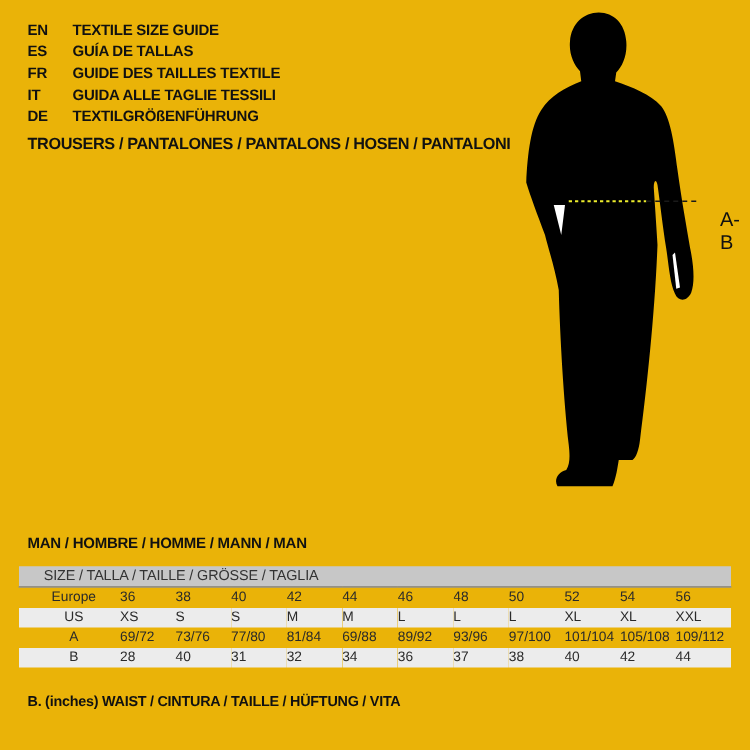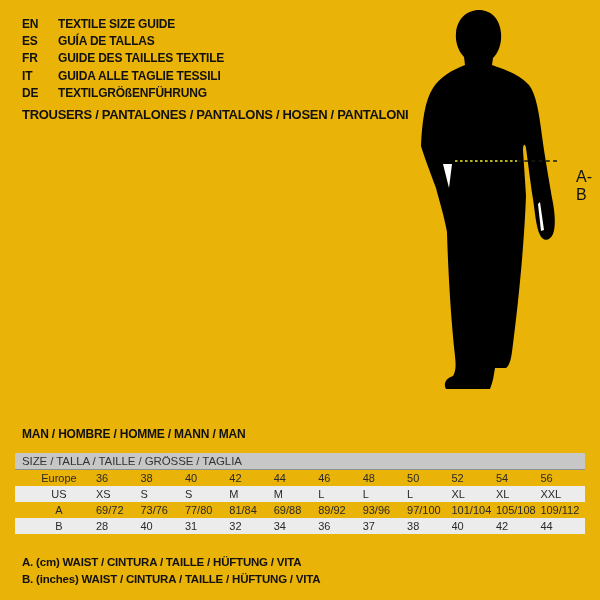--- a/index.html
+++ b/index.html
@@ -14,21 +14,21 @@
   
   .figure-wrap{position:absolute;left:390px;top:0;width:200px;height:400px;}
   .ab-label{position:absolute;left:560px;top:168px;font-size:16px;font-weight:500;color:#111;margin-left:16px;}
   
   .man-title{position:absolute;left:22px;top:427px;font-size:12px;font-weight:bold;letter-spacing:-0.2px;}
   
   table.size-table{position:absolute;left:15px;top:453px;width:570px;border-collapse:collapse;
         font-size:11px;color:#2a2a2a;table-layout:fixed;}
   table.size-table td{height:16px;padding:0;text-align:left;vertical-align:middle;overflow:hidden;white-space:nowrap;}
   table.size-table td.row-label{text-align:center;padding-left:7px;}
-  tr.size-header-row td{background:#c7c7c7;text-align:left;padding-left:7px;font-size:11.5px;
+  tr.size-header-row td{background:#c7c7c7;text-align:left;padding-left:20px;font-size:11.5px;
         color:#333;border-bottom:1px solid #8f8f8f;letter-spacing:-0.1px;}
   tbody.size-body tr:nth-child(even) td{background:#ececec;}
   
   .footnotes{position:absolute;left:22px;top:554px;font-size:11.5px;font-weight:bold;letter-spacing:-0.2px;}
   .footnote{height:16.5px;line-height:16.5px;}
 </style>
 </head>
 <body>
 
 <div id="page">
@@ -148,17 +148,16 @@
           <td>37</td>
           <td>38</td>
           <td>40</td>
           <td>42</td>
           <td>44</td>
         </tr>
       </tbody>
   </table>
 
   <div class="footnotes">
-    <div class="footnote">A. (cm) WAIST / CINTURA / TAILLE / HÜFTUNG / VITA</div>
     <div class="footnote">B. (inches) WAIST / CINTURA / TAILLE / HÜFTUNG / VITA</div>
   </div>
 
 </div>
 
 </body></html>

